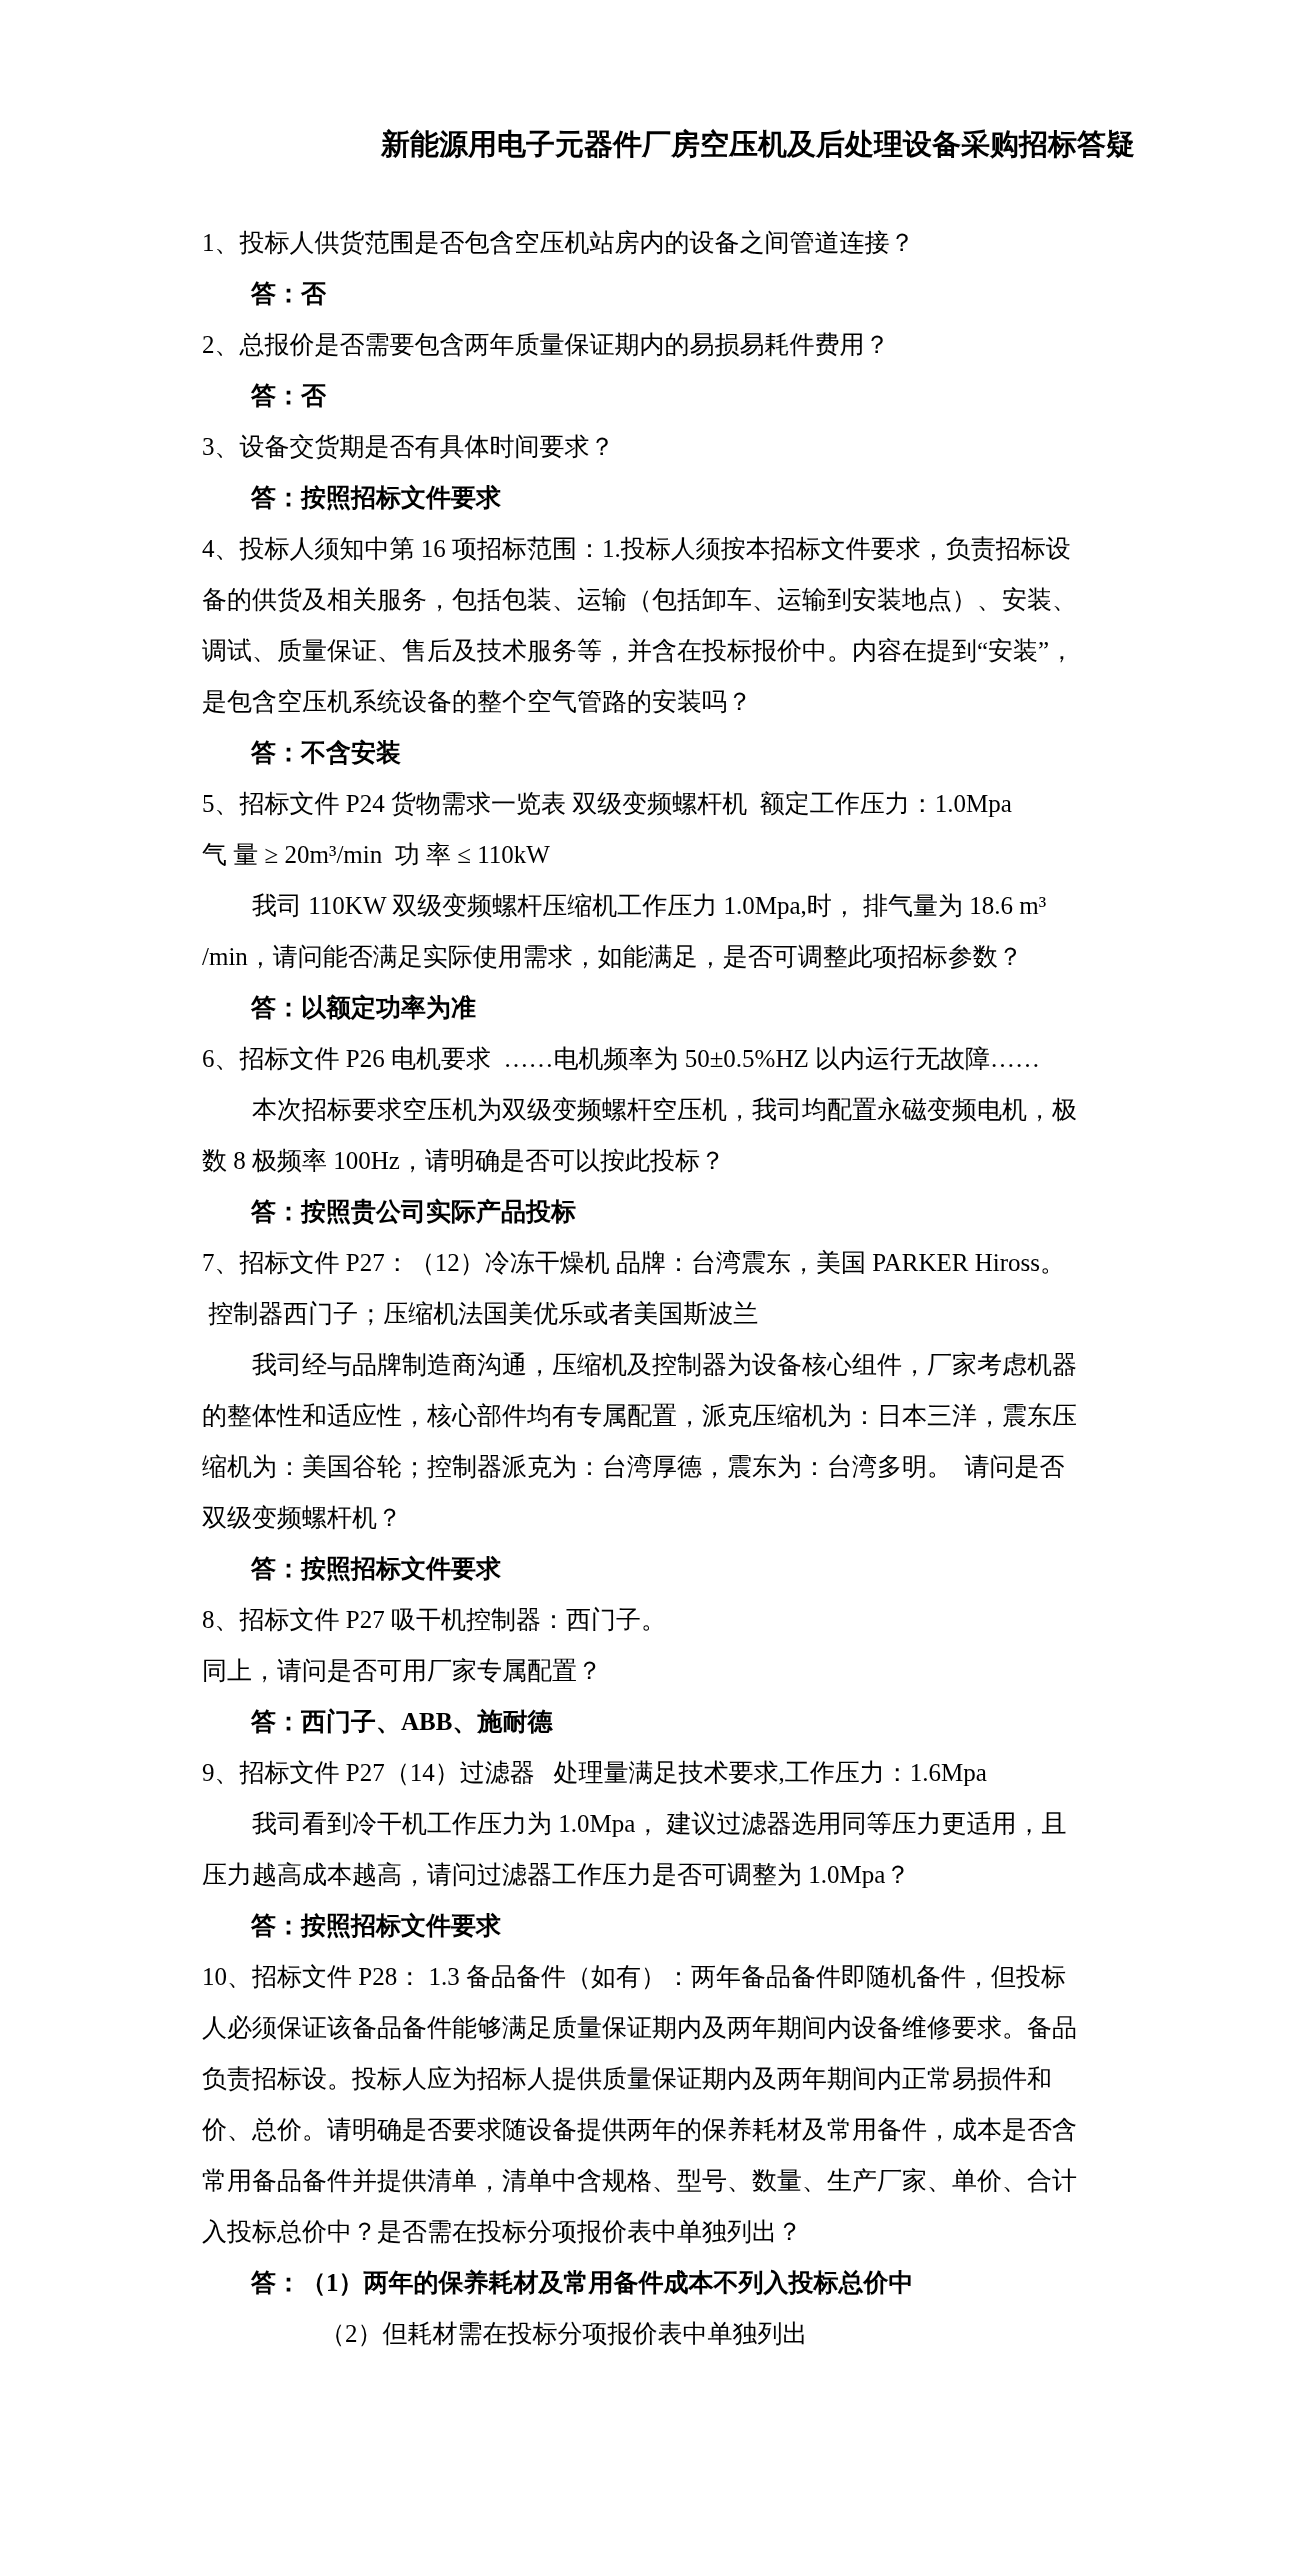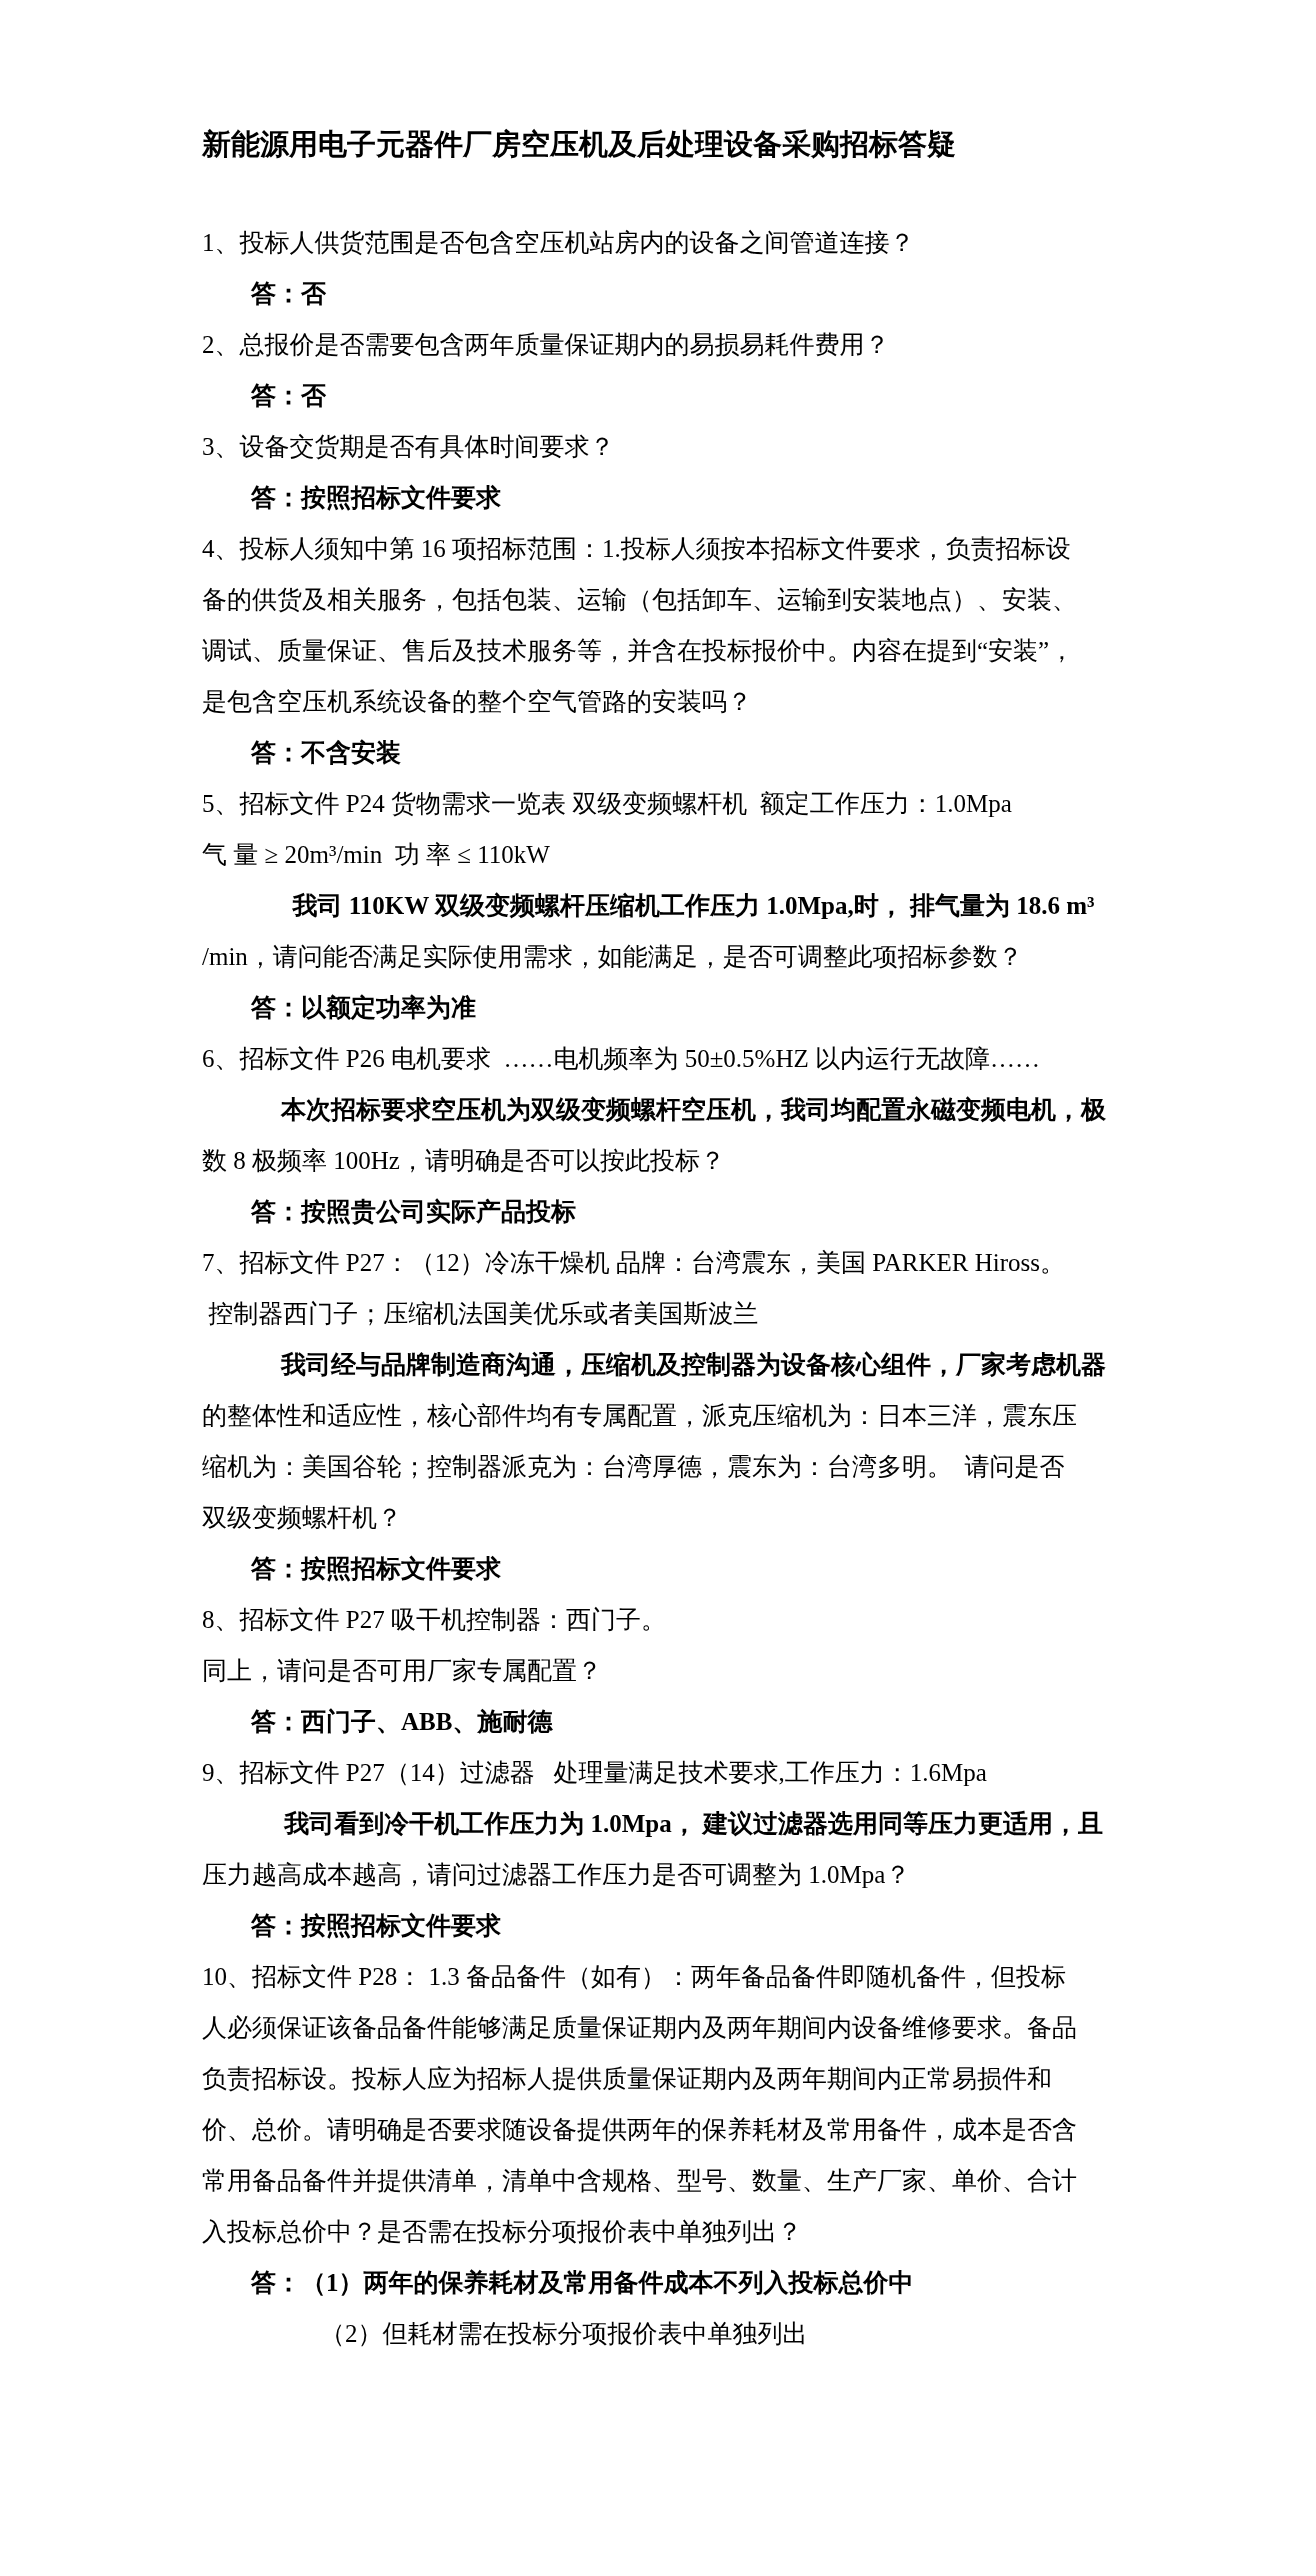--- a/index.html
+++ b/index.html
@@ -11,21 +11,21 @@
     color: #000000;
     overflow: hidden;
     font-family: "Liberation Serif", "DejaVu Serif", serif;
   }
   .content {
     padding-left: 202px;
     padding-right: 181px;
   }
   .doc-title {
     margin: 124px 0 0 0;
-    text-align: left;
+    text-align: right;
     font-size: 29px;
     font-weight: 700;
     line-height: 41px;
     white-space: nowrap;
   }
   .doc-subtitle {
     margin: 31.5px 0 0 0;
     text-align: center;
     font-size: 26px;
     font-weight: 700;
@@ -35,21 +35,21 @@
   .qa-list {
     margin-top: 52px;
     font-size: 25px;
     line-height: 51px;
   }
   .line {
     height: 51px;
     white-space: pre;       
   }
   .q  { font-weight: 400; }
-  .qi { font-weight: 700; text-indent: 50px; text-align: center; }   
+  .qi { font-weight: 400; text-indent: 50px; }   
   .a  { font-weight: 700; padding-left: 49px; }  
   .a2 { font-weight: 400; padding-left: 118px; } 
 </style>
 </head>
 <body>
 
 <div class="page">
   <div class="content">
     <div class="doc-title">新能源用电子元器件厂房空压机及后处理设备采购招标答疑</div>
     <div class="qa-list">

